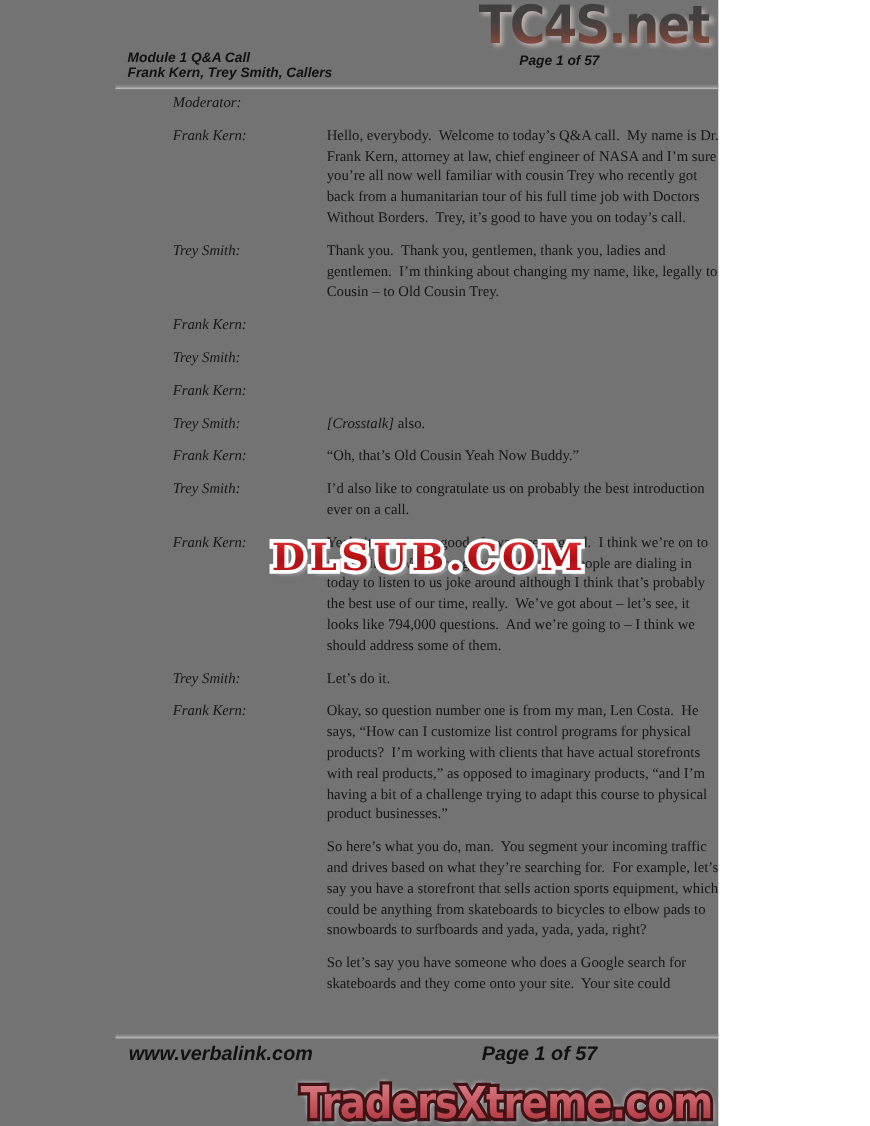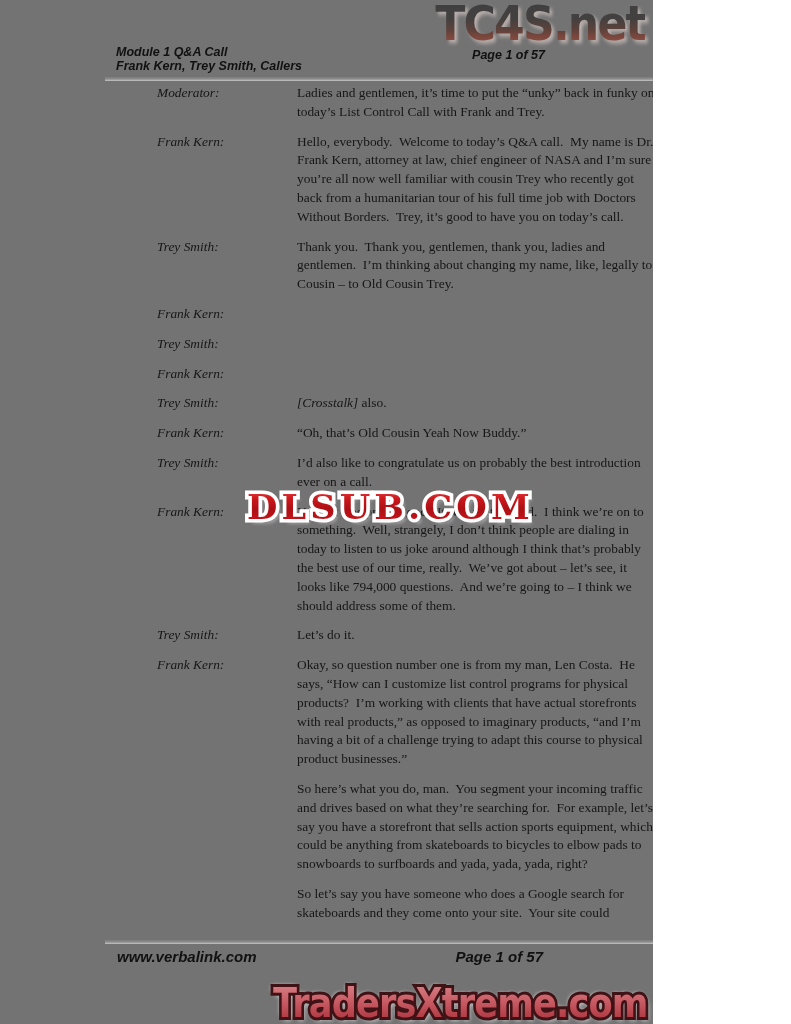--- a/index.html
+++ b/index.html
@@ -69,21 +69,21 @@
     position:relative;
     background:linear-gradient(180deg,#ea4a4c 0%,#cb181c 30%,#ad1014 55%,#c2141a 80%,#b81318 100%);
     -webkit-background-clip:text; background-clip:text; color:transparent;
   }
 
   
   .footer-row {
     position:absolute; top:948px; left:117px; right:110px;
     display:flex; justify-content:space-between;
     font-family:"Liberation Sans", sans-serif; font-style:italic; font-weight:bold;
-    font-size:15px; color:#111;
+    font-size:18px; color:#111;
   }
 
   
   .traders {
     position:absolute; right:5px; bottom:0px; z-index:6;
     font-family:"DejaVu Sans", sans-serif; font-weight:bold; font-size:40px;
     line-height:42px; letter-spacing:-1px;
     transform:scaleX(0.88); transform-origin:right bottom; white-space:nowrap;
   }
   .tx-back {
@@ -109,24 +109,20 @@
   <div class="header-center">
     <div>Module 1 Q&amp;A Call</div>
     <div>Frank Kern, Trey Smith, Callers</div>
   </div>
   <div class="page-num-top">Page 1 of 57</div>
   <div class="rule rule-top"></div>
 
   <div class="transcript">
     <div class="t-row">
       <div class="t-speaker">Moderator:</div>
-      <div class="t-dialogue">
-          <div class="t-para">Ladies and gentlemen, it’s time to put the “unky” back in funky on
-today’s List Control Call with Frank and Trey.</div>
-        </div>
     </div>
 
     <div class="t-row">
       <div class="t-speaker">Frank Kern:</div>
       <div class="t-dialogue">
           <div class="t-para">Hello, everybody.  Welcome to today’s Q&amp;A call.  My name is Dr.
 Frank Kern, attorney at law, chief engineer of NASA and I’m sure
 you’re all now well familiar with cousin Trey who recently got
 back from a humanitarian tour of his full time job with Doctors
 Without Borders.  Trey, it’s good to have you on today’s call.</div>

